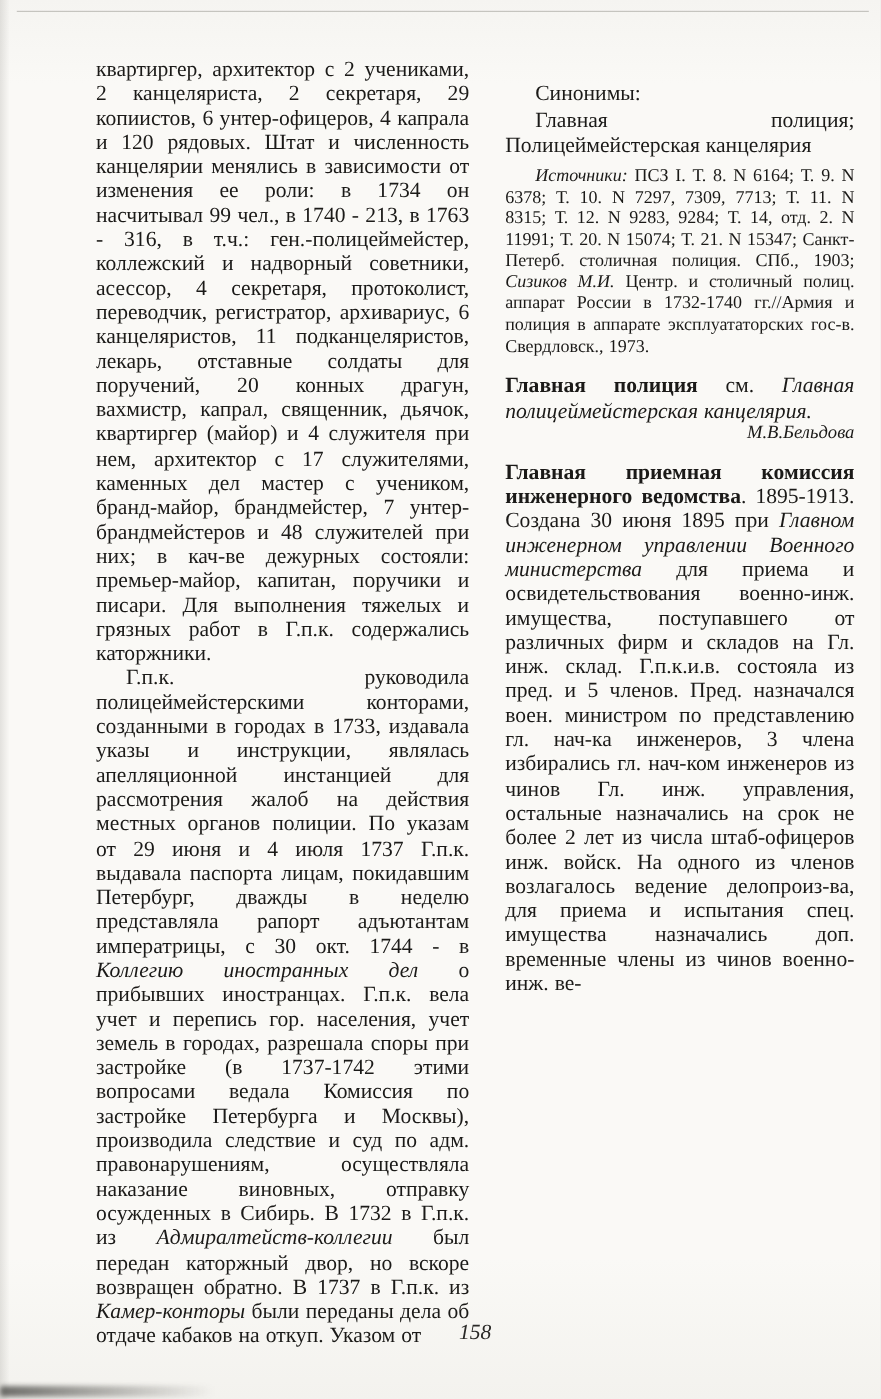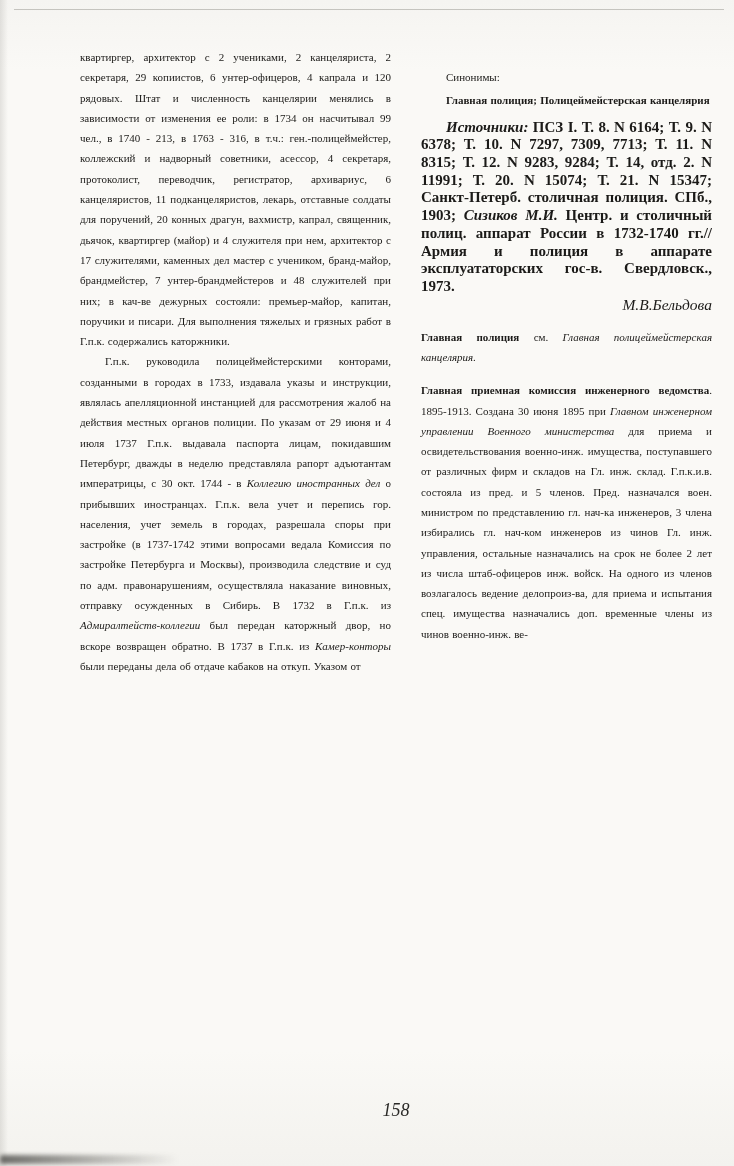--- a/index.html
+++ b/index.html
@@ -28,34 +28,33 @@
     left: 80px; top: 47px; width: 632px;
     display: flex;
     gap: 30px;
   }
   .col { display: block; }
   .col-left  { width: 311px; }
   .col-right { width: 291px; }
   .para {
     margin: 0;
     text-align: justify;
-    font-size: 11px;
+    font-size: 18px;
     line-height: 20.3px;
     word-spacing: 0.5px;
   }
   .indent { text-indent: 25px; }
   .i { font-style: italic; }
   .b { font-weight: bold; }
   .synonyms-label { margin-top: 20px; }
-  .synonyms { margin-top: 3px; font-weight: bold; }
+  .synonyms { margin-top: 3px; font-weight: normal; }
   .sources {
     margin-top: 8px;
     font-size: 15px;
     line-height: 17.7px;
-    font-weight: bold;
   }
   .author {
     text-align: right;
     font-style: italic;
     font-size: 15.5px;
     line-height: 18px;
   }
   .entry { margin-top: 13px; }
   .page-number {
     position: absolute;
@@ -94,23 +93,23 @@
     <div class="col col-right">
 
 
 
       <p class="para indent synonyms-label"><span>Синонимы:</span></p>
 
       <p class="para indent synonyms"><span>Главная полиция; Полицеймейстерская канцелярия</span></p>
 
       <p class="para indent sources"><span class="i">Источники:</span><span> ПСЗ I. Т. 8. N 6164; Т. 9. N 6378; Т. 10. N 7297, 7309, 7713; Т. 11. N 8315; Т. 12. N 9283, 9284; Т. 14, отд. 2. N 11991; Т. 20. N 15074; Т. 21. N 15347; Санкт-Петерб. столичная полиция. СПб., 1903; </span><span class="i">Сизиков М.И.</span><span> Центр. и столичный полиц. аппарат России в 1732-1740 гг.//Армия и полиция в аппарате эксплуататорских гос-в. Свердловск., 1973.</span></p>
 
+      <p class="para entry"><span class="b">Главная полиция</span><span> см. </span><span class="i">Главная полицеймейстерская канцелярия.</span></p>
+
       <p class="para author"><span>М.В.Бельдова</span></p>
-
-      <p class="para entry"><span class="b">Главная полиция</span><span> см. </span><span class="i">Главная полицеймейстерская канцелярия.</span></p>
 
       <p class="para entry"><span class="b">Главная приемная комиссия инженерного ведомства</span><span>. 1895-1913. Создана 30 июня 1895 при </span><span class="i">Главном инженерном управлении Военного министерства</span><span> для приема и освидетельствования военно-инж. имущества, поступавшего от различных фирм и складов на Гл. инж. склад. Г.п.к.и.в. состояла из пред. и 5 членов. Пред. назначался воен. министром по представлению гл. нач-ка инженеров, 3 члена избирались гл. нач-ком инженеров из чинов Гл. инж. управления, остальные назначались на срок не более 2 лет из числа штаб-офицеров инж. войск. На одного из членов возлагалось ведение делопроиз-ва, для приема и испытания спец. имущества назначались доп. временные члены из чинов военно-инж. ве-</span></p>
     </div>
 
   </div>
 
   <div class="page-number">158</div>
 
   <div class="bottom-smudge"></div>
 

